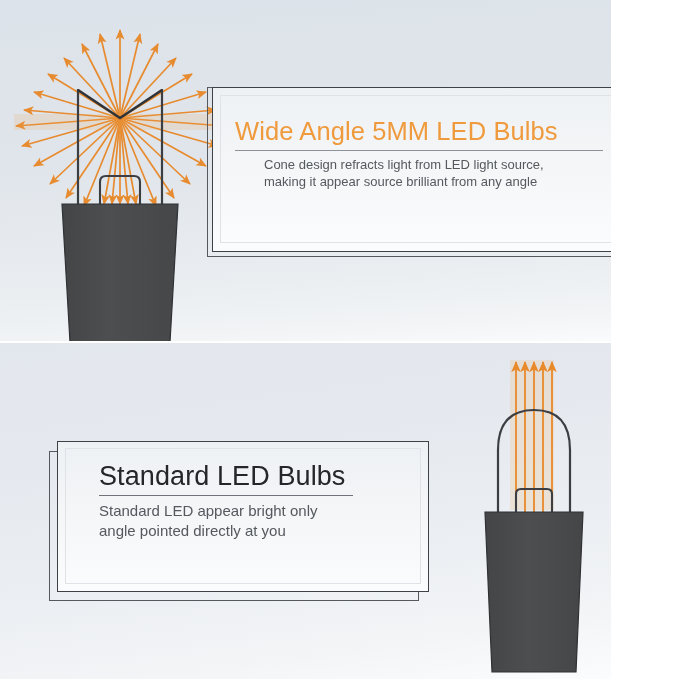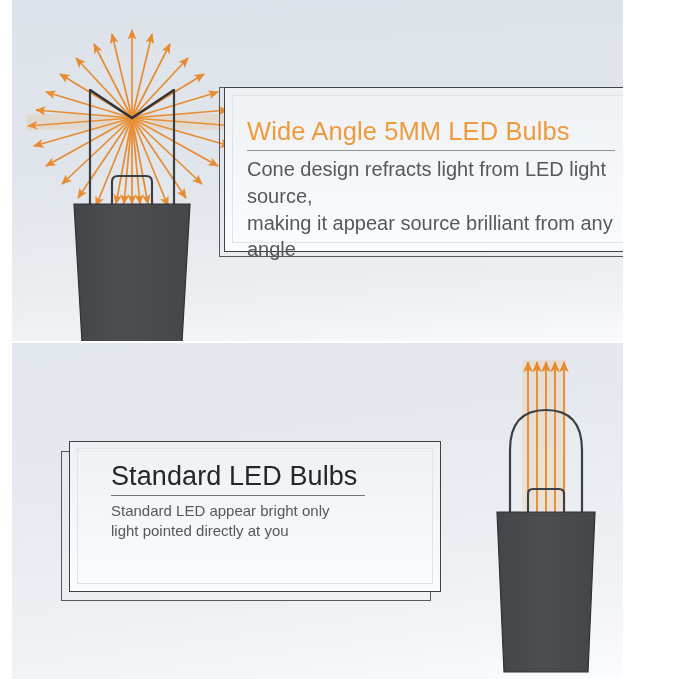--- a/index.html
+++ b/index.html
@@ -14,21 +14,21 @@
   #stage {
     position: relative;
     width: 679px; height: 679px;
     overflow: hidden;
     background: #ffffff;
   }
 
   
   .panel {
     position: absolute;
-    left: 12px; width: 611px;
+    left: 0; width: 611px;
     overflow: hidden;
   }
   #panel-top {
     top: 0; height: 341px;
     background: linear-gradient(176deg, #dde3ea 0%, #e0e5eb 45%, #eaeef1 78%, #f2f4f6 92%, #fafbfc 100%);
   }
   #panel-bottom {
     top: 343px; height: 336px;
     background: linear-gradient(172deg, #e2e7ed 0%, #e5e9ef 30%, #ebeef2 60%, #f3f5f7 85%, #fbfcfd 100%);
   }
@@ -81,21 +81,21 @@
     font-weight: 400;
   }
 
   
   #card-top { left: 207px; top: 87px; width: 422px; height: 170px; }
   #card-top .frame-front { left: 5px; top: 0px; width: 417px; height: 165px; }
   #card-top .inner-rule  { left: 13px; top: 8px; width: 400px; height: 148px; }
   #card-top .card-body   { left: 28px; top: 30px; width: 380px; }
   #card-top .card-title  { font-size: 25.5px; color: #ef9a3c; }
   #card-top .title-rule  { width: 368px; margin-top: 4px; }
-  #card-top .card-sub    { font-size: 20px; }
+  #card-top .card-sub    { font-size: 13px; margin-left: 29px; }
 
   
   #card-bottom { left: 49px; top: 441px; width: 380px; height: 160px; border-radius: 24px; }
   #card-bottom .frame-back  { left: 0; top: 10px; width: 370px; height: 150px; }
   #card-bottom .frame-front { left: 8px; top: 0px; width: 372px; height: 151px; }
   #card-bottom .inner-rule  { left: 16px; top: 7px; width: 356px; height: 136px; }
   #card-bottom .card-body   { left: 50px; top: 20px; width: 310px; }
   #card-bottom .card-title  { font-size: 27px; color: #242629; }
   #card-bottom .title-rule  { width: 254px; background: #70747a; margin-top: 3px; }
   #card-bottom .card-sub    { font-size: 15px; }
@@ -201,21 +201,21 @@
 
     <article class="card" id="card-bottom" style="top:98px;">
       <div class="frame-back"></div>
       <div class="frame-front"></div>
       <div class="inner-rule"></div>
       <div class="card-body">
         <h2 class="card-title">Standard LED Bulbs</h2>
         <div class="title-rule"></div>
         <p class="card-sub">
           <span>Standard LED appear bright only</span><br>
-          <span>light pointed directly at you</span>
+          <span>angle pointed directly at you</span>
         </p>
       </div>
     </article>
 
     <div class="bulb-art" id="bulb-std" style="left:448px; top:9px;">
       <svg width="200" height="330" viewBox="0 0 200 330" aria-hidden="true">
         <defs>
           <marker id="ah2" markerWidth="7" markerHeight="7" refX="5.6" refY="3" orient="auto">
             <path d="M0,0.35 L6.2,3 L0,5.65 L1.5,3 Z" fill="#e8892a"></path>
           </marker>

